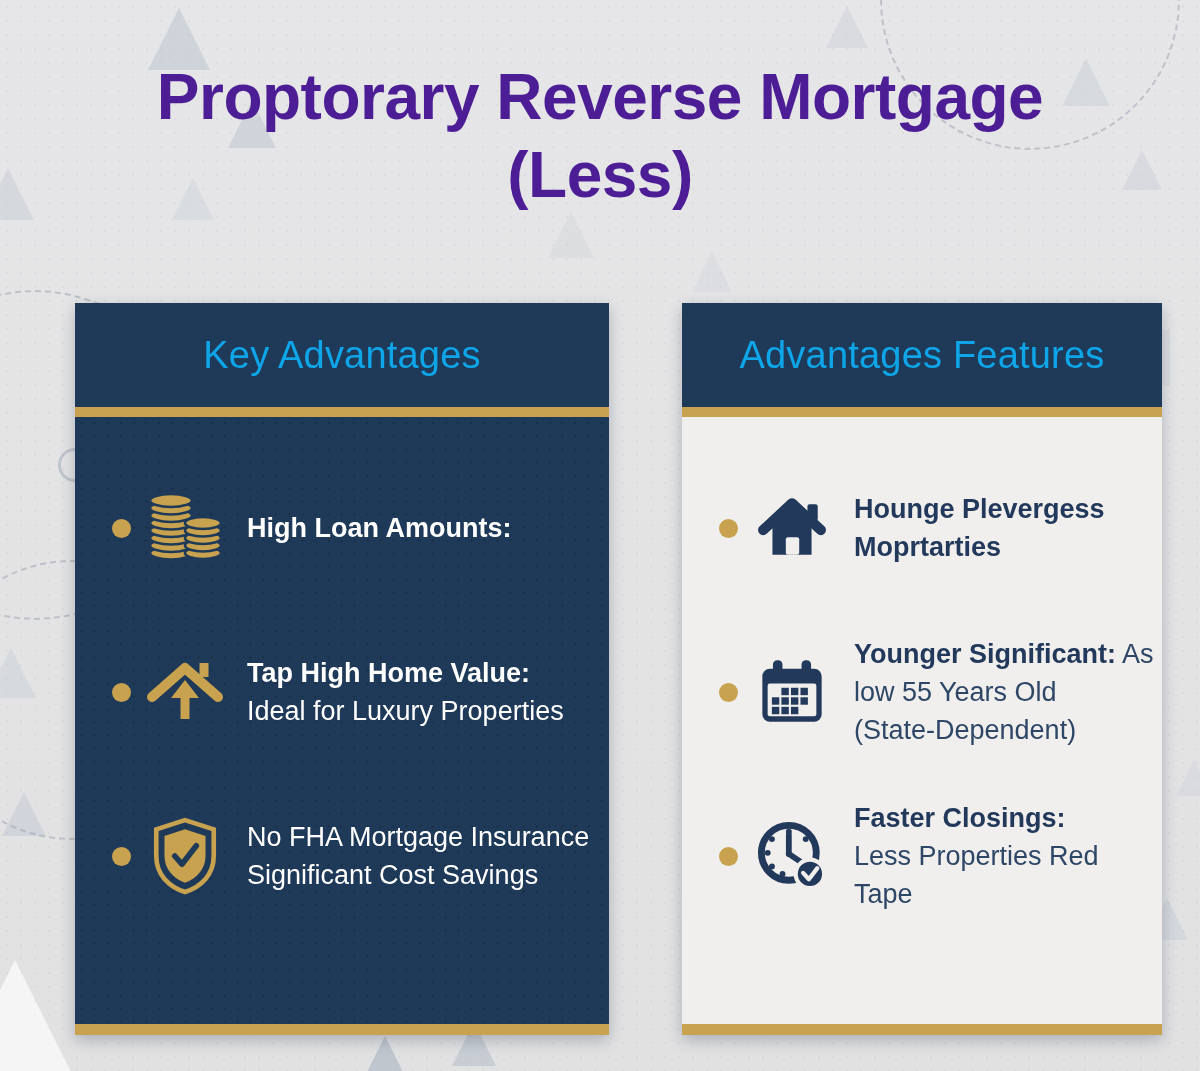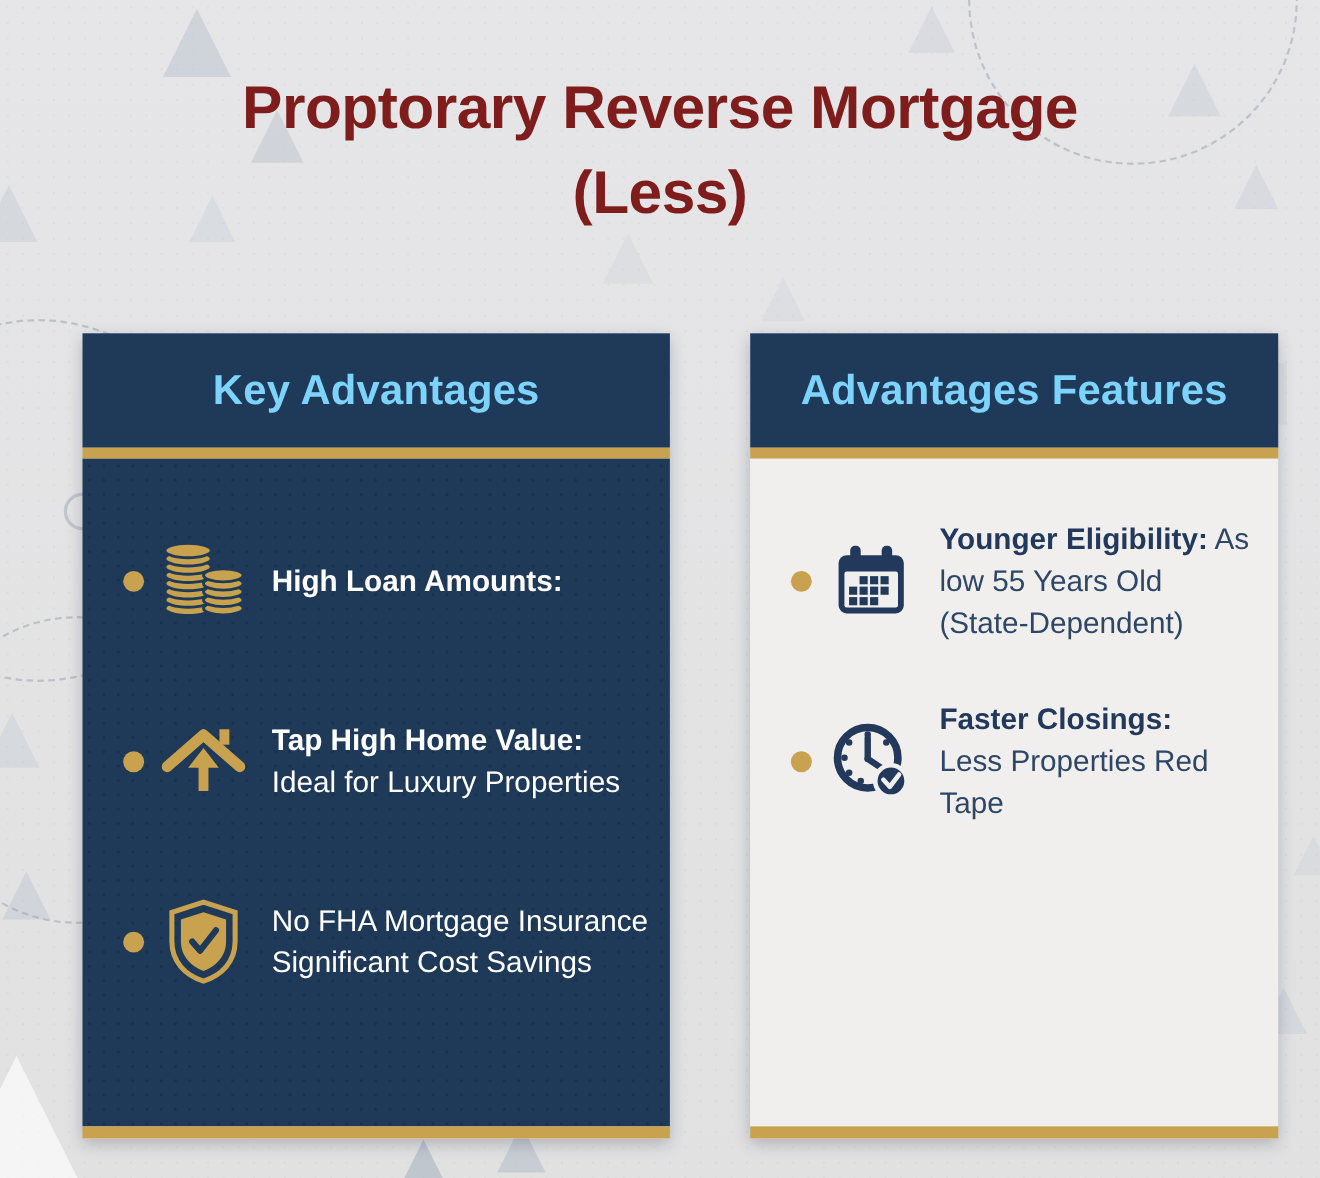--- a/index.html
+++ b/index.html
@@ -18,31 +18,31 @@
     background-size:14px 14px; opacity:.6; }
   .tri { position:absolute; width:0; height:0;
     border-left:calc(var(--s)/2) solid transparent;
     border-right:calc(var(--s)/2) solid transparent;
     border-bottom:var(--s) solid var(--c); }
   .dcirc { position:absolute; border:2px dashed rgba(150,158,172,.5); border-radius:50%; }
   .scirc { position:absolute; border:3px solid rgba(150,160,175,.45); border-radius:50%; }
   .sq { position:absolute; background:rgba(205,209,216,.4); }
   
   .title { position:relative; text-align:center; padding-top:58px;
-    font-size:55px; font-weight:700; line-height:78px; color:#7f1d1d;
+    font-size:64px; font-weight:700; line-height:78px; color:#4c1d95;
     letter-spacing:-0.5px; }
   .title span { display:block; }
   
   .cards { position:relative; display:flex; gap:73px; padding:0 72px 0 75px;
     margin-top:89px; height:732px; }
   .card { flex:1; display:flex; flex-direction:column;
     box-shadow:0 5px 14px rgba(35,48,70,.28); }
   .card-header { height:104px; display:flex; align-items:center; justify-content:center;
     background:#1f3a58; }
-  .card-header h2 { color:#7dd3fc; font-size:38px; font-weight:700; letter-spacing:.2px; }
+  .card-header h2 { color:#0ea5e9; font-size:38px; font-weight:400; letter-spacing:.2px; }
   .gold-divider { height:10px; background:#c8a24f; }
   .card-body { flex:1; padding-top:50px; }
   .card-dark .card-body { background:#1f3a58;
     background-image:radial-gradient(rgba(0,0,0,.16) 1.2px, transparent 1.3px);
     background-size:13px 13px; }
   .card-light .card-body { background:#f0efed; }
   .bottom-bar { height:11px; background:#c8a24f; }
   
   .item { display:flex; align-items:center; min-height:122px; margin-bottom:42px;margin-left:23px; }
   .bullet { flex:0 0 19px; height:19px; margin-left:14px; border-radius:50%;
@@ -154,20 +154,33 @@
     <div class="bottom-bar"></div>
   </section>
 
   <section class="card card-light">
     <header class="card-header">
       <h2>Advantages Features</h2>
     </header>
     <div class="gold-divider"></div>
     <div class="card-body">
 
+      <div class="item">
+        <span class="bullet"></span>
+        <span class="icon">
+          <svg width="70" height="66" viewBox="0 0 68 64">
+            <rect x="49" y="9" width="10" height="16" rx="2" fill="#22395B"></rect>
+            <path d="M6 34 L34 8 L62 34" fill="none" stroke="#22395B" stroke-width="10" stroke-linecap="round" stroke-linejoin="round"></path>
+            <path d="M15 58 V31 L34 14 L53 31 V58 Z" fill="#22395B"></path>
+            <rect x="28" y="41" width="13" height="17" rx="2" fill="#F0EFED"></rect>
+          </svg>
+        </span>
+        <p class="text"><strong>Hounge Plevergess
+Moprtarties</strong><span></span></p>
+      </div>
 
       <div class="item">
         <span class="bullet"></span>
         <span class="icon">
           <svg width="72" height="72" viewBox="0 0 68 68">
             <rect x="6" y="12" width="56" height="50" rx="7" fill="#22395B"></rect>
             <rect x="11" y="26" width="46" height="31" rx="2" fill="#F0EFED"></rect>
             <rect x="16" y="4" width="9" height="14" rx="4" fill="#22395B"></rect>
             <rect x="43" y="4" width="9" height="14" rx="4" fill="#22395B"></rect>
             <g fill="#22395B">
@@ -177,21 +190,21 @@
               <rect x="15" y="39" width="7" height="7"></rect>
                 <rect x="24" y="39" width="7" height="7"></rect>
                 <rect x="33" y="39" width="7" height="7"></rect>
                 <rect x="42" y="39" width="7" height="7"></rect>
               <rect x="15" y="48" width="7" height="7"></rect>
                 <rect x="24" y="48" width="7" height="7"></rect>
                 <rect x="33" y="48" width="7" height="7"></rect>
             </g>
           </svg>
         </span>
-        <p class="text"><strong>Younger Eligibility:</strong><span> As
+        <p class="text"><strong>Younger Significant:</strong><span> As
 low 55 Years Old
 (State-Dependent)</span></p>
       </div>
 
       <div class="item stacked">
         <span class="bullet"></span>
         <span class="icon">
           <svg width="76" height="76" viewBox="0 0 72 72">
             <circle cx="33" cy="33" r="26" fill="none" stroke="#22395B" stroke-width="6.5"></circle>
             <g fill="#22395B">

